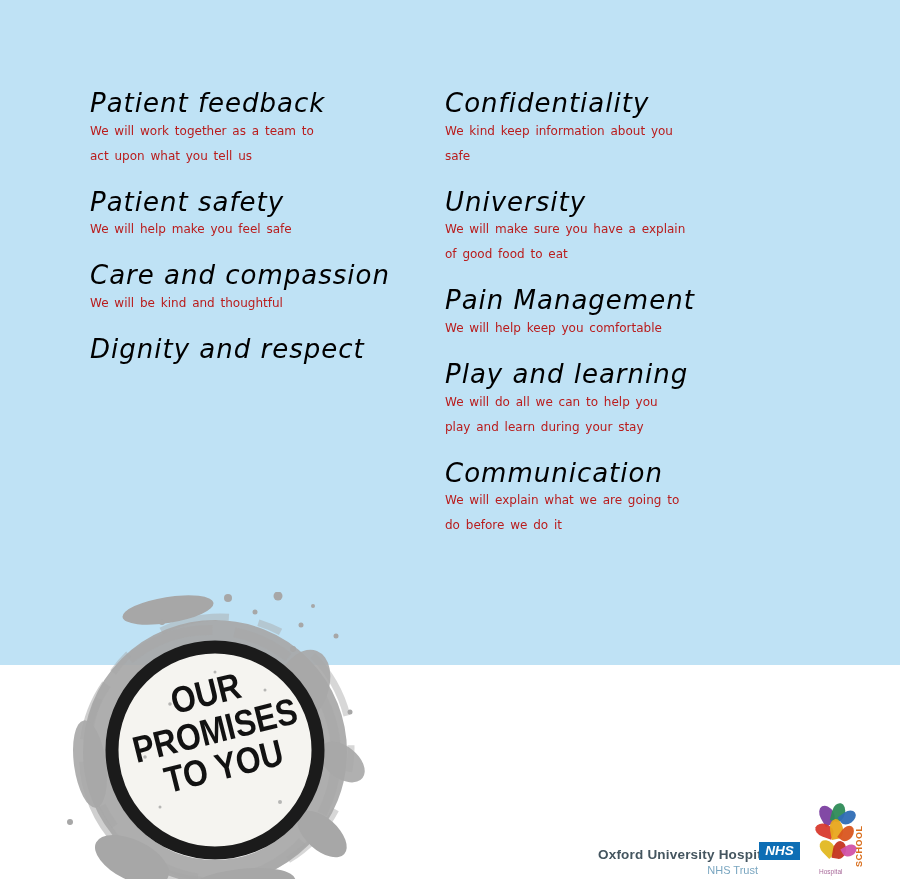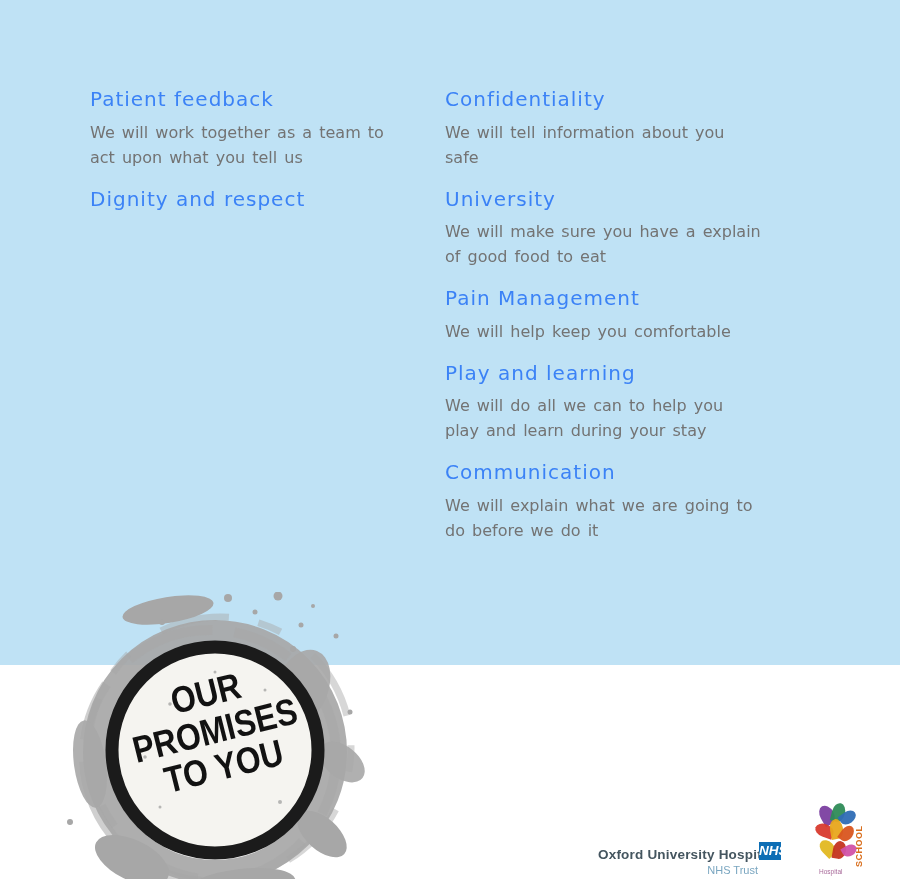--- a/index.html
+++ b/index.html
@@ -19,45 +19,45 @@
     background:#ffffff;
   }
   .col {
     position:absolute; top:88px;
     color:#222e38;
   }
   .col-left  { left:90px;  width:360px; }
   .col-right { left:445px; width:352px; }
   .promise { margin-bottom:18px; }
   .promise h2 {
-    font-size:20px; font-weight:normal; letter-spacing:1px;
-    line-height:1.18; color:#3b82f6;
+    font-size:26px; font-weight:normal; letter-spacing:1px;
+    line-height:1.18; color:#000000;font-style:italic;
   }
   .promise p {
-    font-size:16px; line-height:25px; word-spacing:2px;
-    white-space:pre-line; color:#737373; margin-top:8px;
+    font-size:12px; line-height:25px; word-spacing:2px;
+    white-space:pre-line; color:#b91c1c; margin-top:0;
   }
   
   .stamp-wrap { position:absolute; left:50px; top:592px; width:330px; height:330px; }
   .stamp-text {
     position:absolute; left:25px; top:82px; width:280px;
     text-align:center;
     transform:rotate(-14deg) scaleX(0.86);
     font-family:"Liberation Sans", sans-serif;
     font-weight:bold; color:#121212;
     font-size:37px; line-height:1.02; letter-spacing:0px;
   }
   
   .ouh-text {
     position:absolute; left:598px; top:847px;
     font-family:"Liberation Sans", sans-serif;
     font-size:13.5px; font-weight:bold; color:#44555f; letter-spacing:0.2px;
   }
   .nhs-box {
-    position:absolute; left:759px; top:842px; width:22px; height:18px;
+    position:absolute; left:759px; top:842px; width:41px; height:18px;
     background:#0d6eb5; color:#ffffff; text-align:center;
     font-family:"Liberation Sans", sans-serif;
     font-size:13.5px; font-weight:bold; font-style:italic; line-height:18px;
   }
   .nhs-trust {
     position:absolute; left:700px; top:864px; width:58px;
     text-align:right; font-size:11px; color:#7aa6c0;
     font-family:"Liberation Sans", sans-serif;
   }
   
@@ -81,28 +81,36 @@
 <div class="blue-bg"></div>
 <div class="white-bg"></div>
 
 <div class="col col-left">
   <div class="promise">
     <h2>Patient feedback</h2>
     <p>We will work together as a team to
 act upon what you tell us</p>
   </div>
   <div class="promise">
+    <h2>Patient safety</h2>
+    <p>We will help make you feel safe</p>
+  </div>
+  <div class="promise">
+    <h2>Care and compassion</h2>
+    <p>We will be kind and thoughtful</p>
+  </div>
+  <div class="promise">
     <h2>Dignity and respect</h2>
   </div>
 </div>
 
 <div class="col col-right">
   <div class="promise">
     <h2>Confidentiality</h2>
-    <p>We will tell information about you
+    <p>We kind keep information about you
 safe</p>
   </div>
   <div class="promise">
     <h2>University</h2>
     <p>We will make sure you have a explain
 of good food to eat</p>
   </div>
   <div class="promise">
     <h2>Pain Management</h2>
     <p>We will help keep you comfortable</p>

